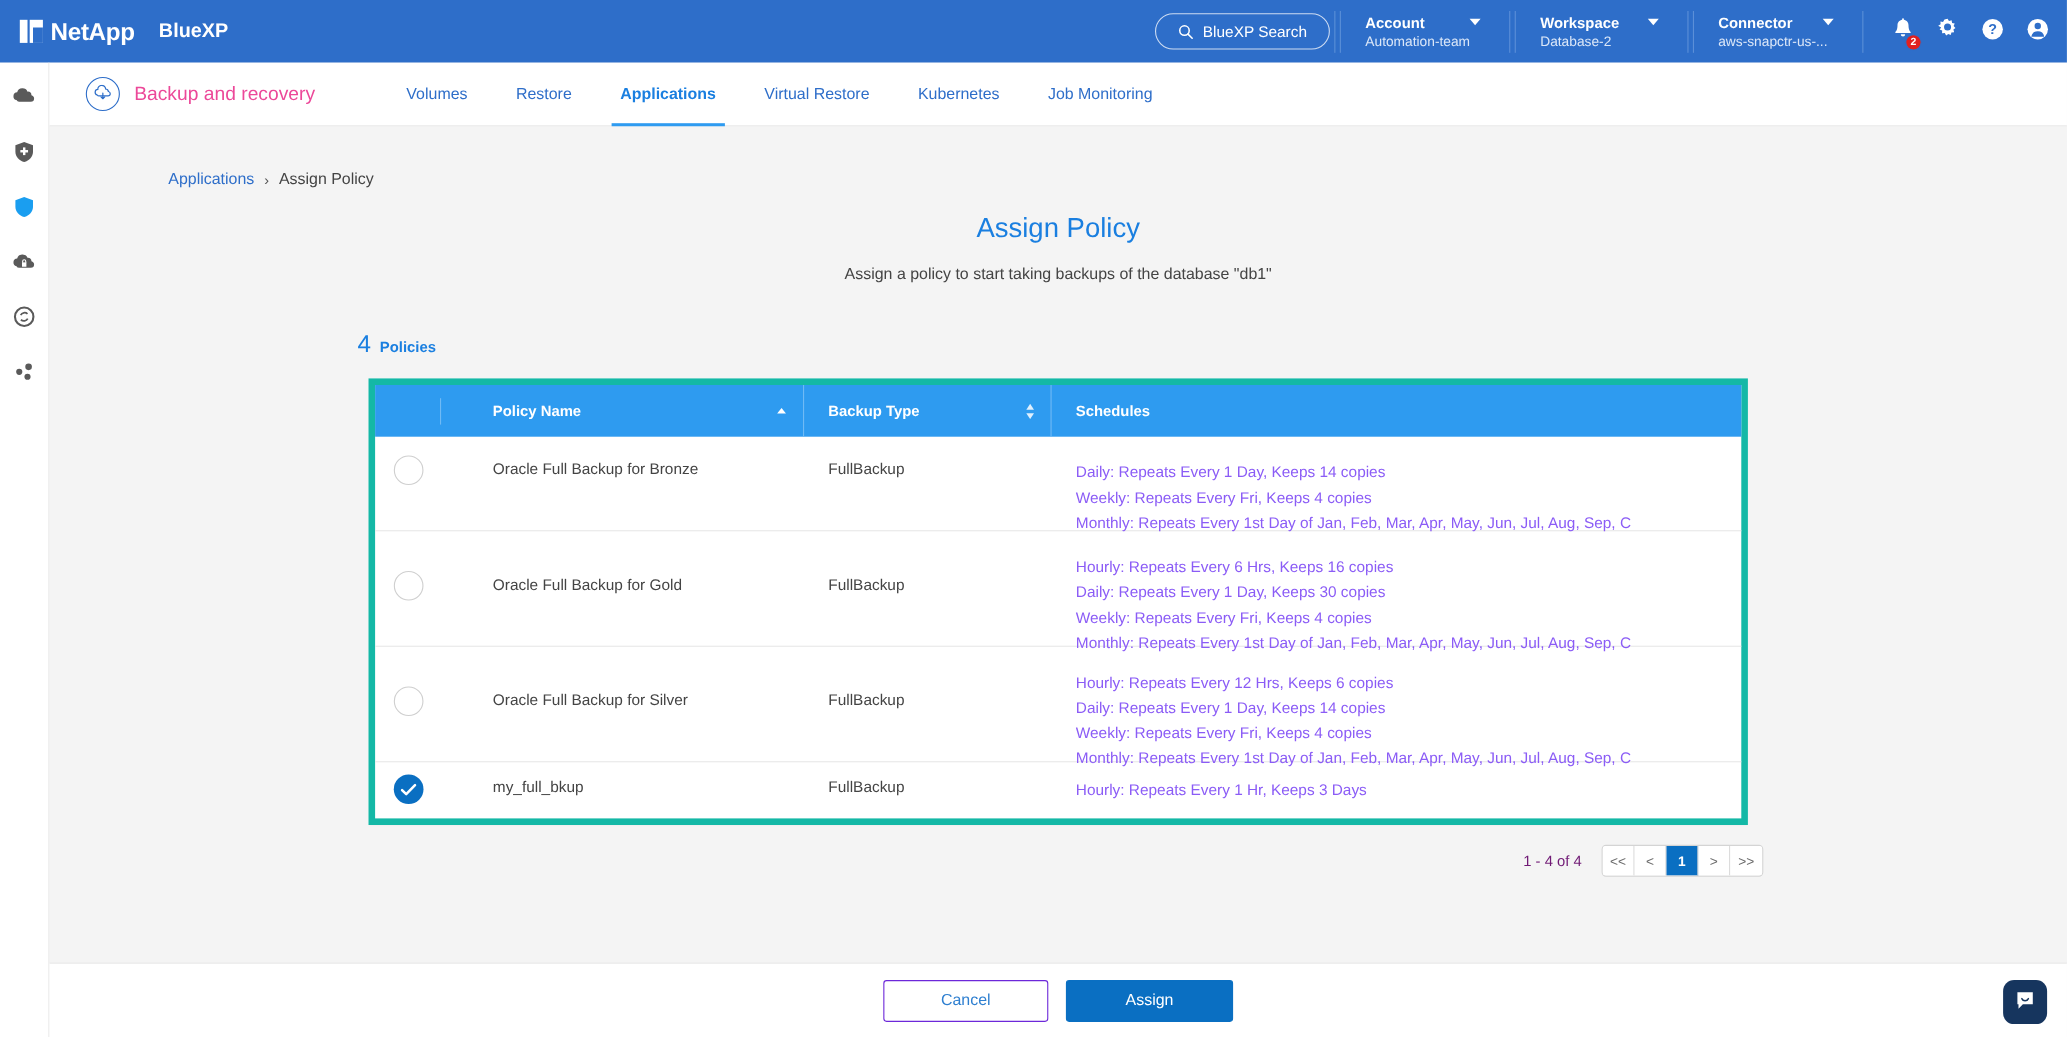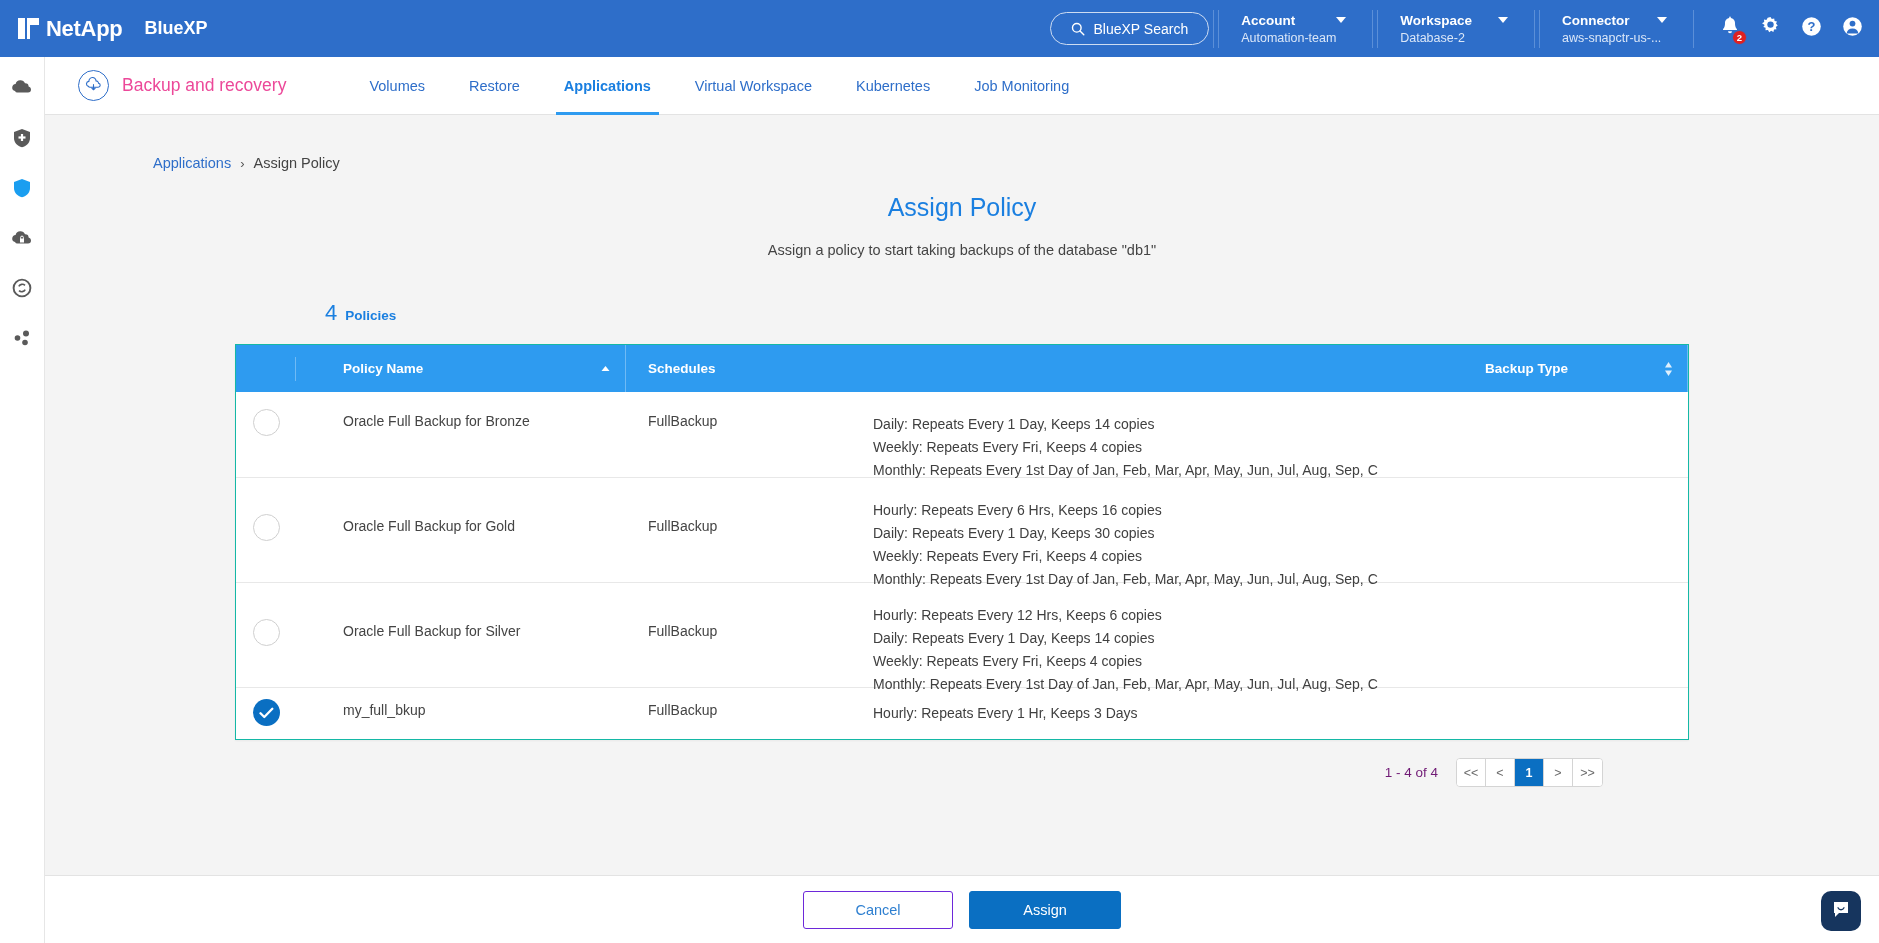--- a/index.html
+++ b/index.html
@@ -97,22 +97,22 @@
   .bc-cur { color:#444; }
 
   .page-title { text-align:center; color:#1a7fe0; font-size:25px; margin-top:22px; font-weight:normal; }
   .page-sub { text-align:center; color:#444; font-size:14.5px; margin-top:20px; }
 
   .counts { margin:42px 0 0 280px; display:flex; align-items:baseline; gap:8px; }
   .counts-num { color:#1a7fe0; font-size:22px; }
   .counts-lbl { color:#1a7fe0; font-size:13.5px; font-weight:bold; }
 
   .table-wrap {
-    margin:18px auto 0 auto; width:1454px;
-    background:#fff; border:1px solid #14b8a6;
+    margin:18px auto 0 auto; width:1254px;
+    background:#fff; border:6px solid #14b8a6;
     box-shadow:0 1px 2px rgba(0,0,0,0.05);
   }
   .thead {
     background:#2e9bf0; height:47px; display:flex; align-items:center; color:#fff;
   }
   .th { font-size:13.5px; font-weight:bold; display:flex; align-items:center; height:47px; }
   .th-sel { width:60px; border-right:1px solid #6fbaf5; height:24px; }
   .th-name { width:330px; padding-left:47px; justify-content:space-between; padding-right:14px;
              border-right:1px solid #6fbaf5; }
   .th-type { width:225px; padding-left:22px; justify-content:space-between; padding-right:14px;
@@ -126,21 +126,21 @@
   .radio-outer {
     width:27px;height:27px;border-radius:50%;border:1.5px solid #cfcfcf;
     background:#fff; cursor:pointer;
   }
   .radio-checked {
     width:27px;height:27px;border-radius:50%;background:#0a6fc2;
     display:flex;align-items:center;justify-content:center;cursor:pointer;
   }
   .td-name { width:330px; padding-left:47px; font-size:14px; color:#444; }
   .td-type { width:225px; padding-left:22px; font-size:14px; color:#444; }
-  .td-sched { flex:1; padding-left:22px; font-size:14px; color:#404040; line-height:23px; }
+  .td-sched { flex:1; padding-left:22px; font-size:14px; color:#8b5cf6; line-height:23px; }
   .sched-line { white-space:nowrap; overflow:hidden; }
 
   .row-h1 { height:86px; }   
   .row-h2 { height:105px; }  
   .row-h3 { height:51px; }   
   .row-pad-3 { padding-top:21px; }
   .row-pad-4 { padding-top:21px; }
   .row-pad-1 { padding-top:14px; }
   .sel-pad-3 { padding-top:17px; }
   .sel-pad-4 { padding-top:36px; }
@@ -337,21 +337,21 @@
     <div class="tab">
         <span>Volumes</span>
       </div>
     <div class="tab">
         <span>Restore</span>
       </div>
     <div class="tab active">
         <span>Applications</span>
       </div>
     <div class="tab">
-        <span>Virtual Workspace</span>
+        <span>Virtual Restore</span>
       </div>
     <div class="tab">
         <span>Kubernetes</span>
       </div>
     <div class="tab">
         <span>Job Monitoring</span>
       </div>
   </div>
 </div>
 
@@ -375,33 +375,33 @@
     <div class="thead">
       <div class="th th-sel"></div>
       <div class="th th-name">
         <span>Policy Name</span>
         <span>
           <svg width="11" height="8" viewBox="0 0 11 8">
               <path d="M5.5 1 9.5 6H1.5z" fill="#fff"></path>
             </svg>
         </span>
       </div>
-      <div class="th th-sched">
-        <span>Schedules</span>
-      </div>
       <div class="th th-type">
         <span>Backup Type</span>
         <span class="sort-ic">
           <svg width="9" height="6" viewBox="0 0 9 6">
               <path d="M4.5 0 8 5.4H1z" fill="#fff" opacity="0.85"></path>
             </svg>
           <svg width="9" height="6" viewBox="0 0 9 6">
               <path d="M4.5 6 1 .6h7z" fill="#fff" opacity="0.85"></path>
             </svg>
         </span>
+      </div>
+      <div class="th th-sched">
+        <span>Schedules</span>
       </div>
     </div>
 
     <div class="trow row-h1">
       <div class="td-sel sel-pad-3">
         <div class="radio-outer"></div>
       </div>
       <div class="td-name row-pad-3">Oracle Full Backup for Bronze</div>
       <div class="td-type row-pad-3">FullBackup</div>
       <div class="td-sched row-pad-3">

